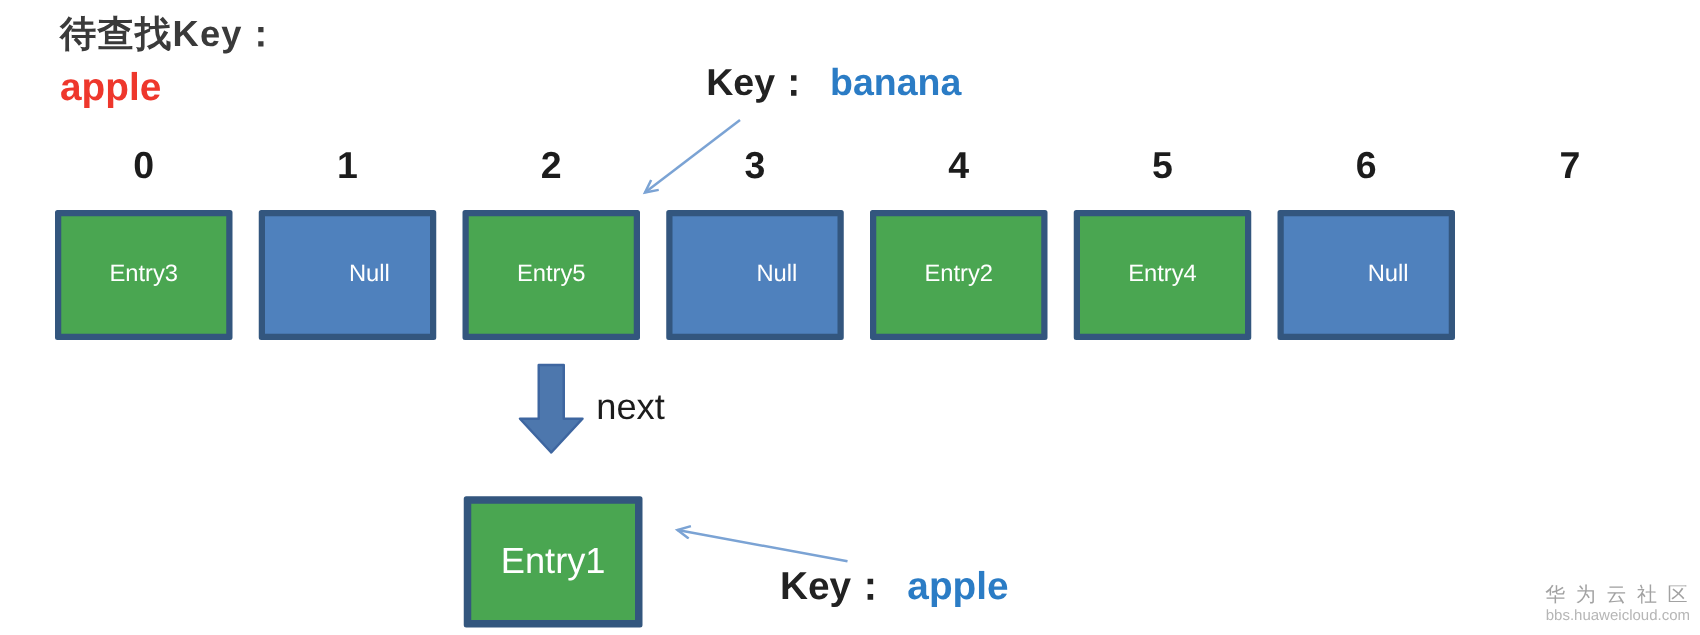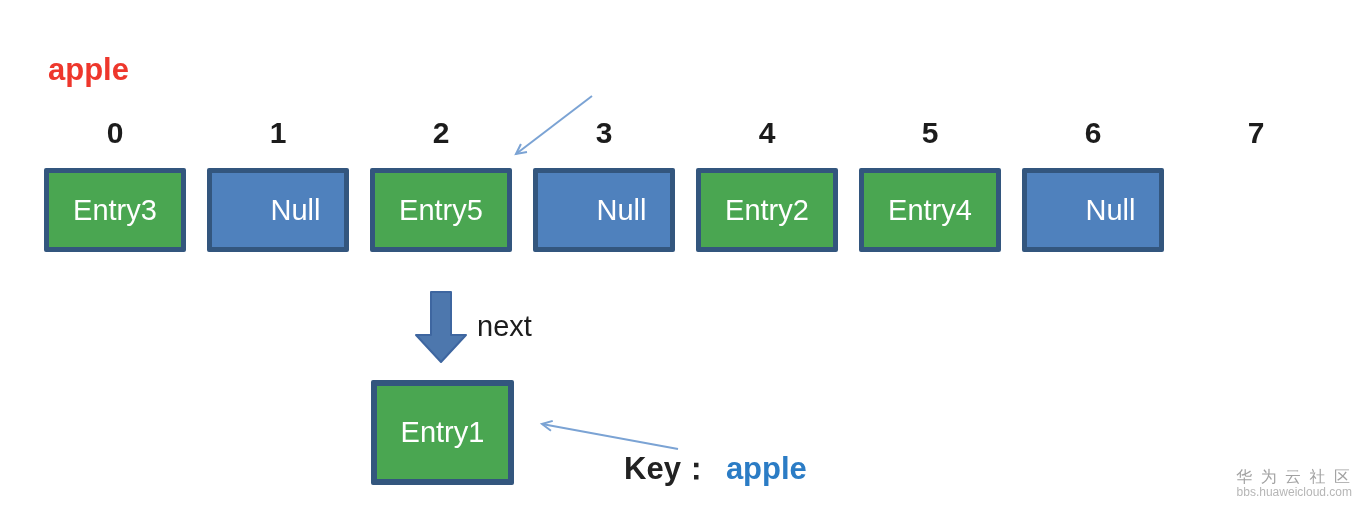--- a/index.html
+++ b/index.html
@@ -25,47 +25,51 @@
   .pointer-label{position:absolute;font-size:30px;font-weight:700;white-space:nowrap;}
   .pointer-label .key-part{color:var(--text-dark);}
   .pointer-label .value-part{color:var(--key-blue);margin-left:14px;}
   .banana-label{left:565px;top:46px;}
   .apple-label{left:624px;top:448px;font-size:31px;}
 
   .index-row{position:absolute;left:44px;top:116px;display:flex;gap:21px;}
   .index-row .idx{width:142px;text-align:center;font-size:30px;font-weight:700;color:#1c1c1c;}
 
   .slot-row{position:absolute;left:44px;top:168px;display:flex;gap:21px;}
-  .slot{width:142px;height:84px;border:5px solid var(--box-border);border-radius:2px;
+  .slot{width:142px;height:104px;border:5px solid var(--box-border);border-radius:2px;
         background:var(--entry-green);display:flex;align-items:center;justify-content:center;
-        color:#ffffff;font-size:29px;}
+        color:#ffffff;font-size:19px;}
   .slot[data-type="null"]{background:var(--null-blue);padding-left:35px;}
 
-  .chain-node{position:absolute;left:371px;top:380px;width:143px;height:105px;
+  .chain-node{position:absolute;left:371px;top:397px;width:143px;height:105px;
         border:6px solid var(--box-border);border-radius:2px;background:var(--entry-green);
         display:flex;align-items:center;justify-content:center;color:#ffffff;font-size:29px;}
 
   .next-label{position:absolute;left:477px;top:310px;font-size:29px;color:#1c1c1c;}
 
   svg.arrows{position:absolute;left:0;top:0;width:1360px;height:508px;pointer-events:none;}
   .thin-arrow{stroke:var(--arrow-blue);stroke-width:2;fill:none;}
   .arrow-chevron{stroke:var(--arrow-blue);stroke-width:2;fill:none;}
   .block-arrow{fill:var(--block-arrow);stroke:var(--block-arrow-edge);stroke-width:2;stroke-linejoin:round;}
 
   .watermark{position:absolute;right:8px;bottom:8px;text-align:right;line-height:1.15;}
   .watermark .wm1{font-size:16px;color:var(--watermark-gray);letter-spacing:2px;white-space:nowrap;}
   .watermark .wm2{font-size:12px;color:var(--watermark-light);white-space:nowrap;}
 </style>
 </head>
 <body>
 
 <div class="canvas">
 
+  <div class="title-key">待查找Key：</div>
   <div class="title-value">apple</div>
 
+  <div class="pointer-label banana-label">
+    <span class="key-part">Key：</span><span class="value-part">banana</span>
+  </div>
 
   <div class="index-row">
     <span class="idx">0</span>
     <span class="idx">1</span>
     <span class="idx">2</span>
     <span class="idx">3</span>
     <span class="idx">4</span>
     <span class="idx">5</span>
     <span class="idx">6</span>
     <span class="idx">7</span>

